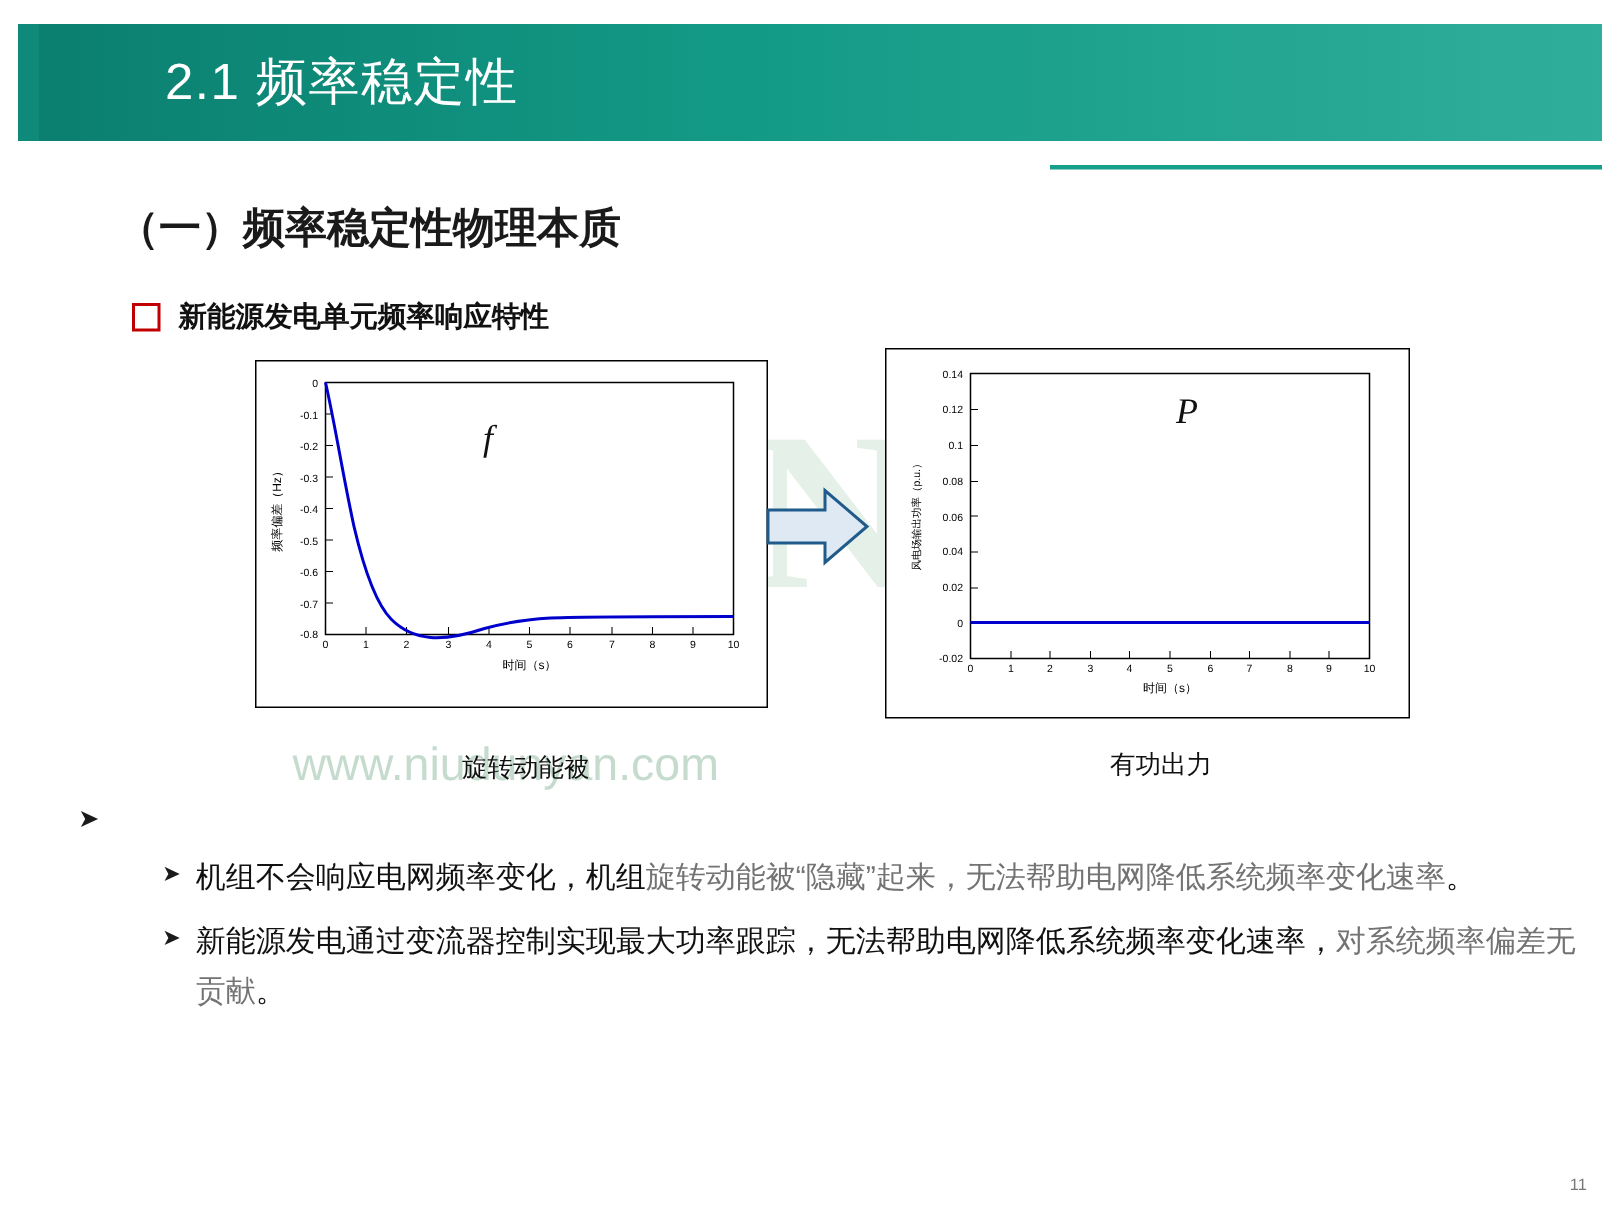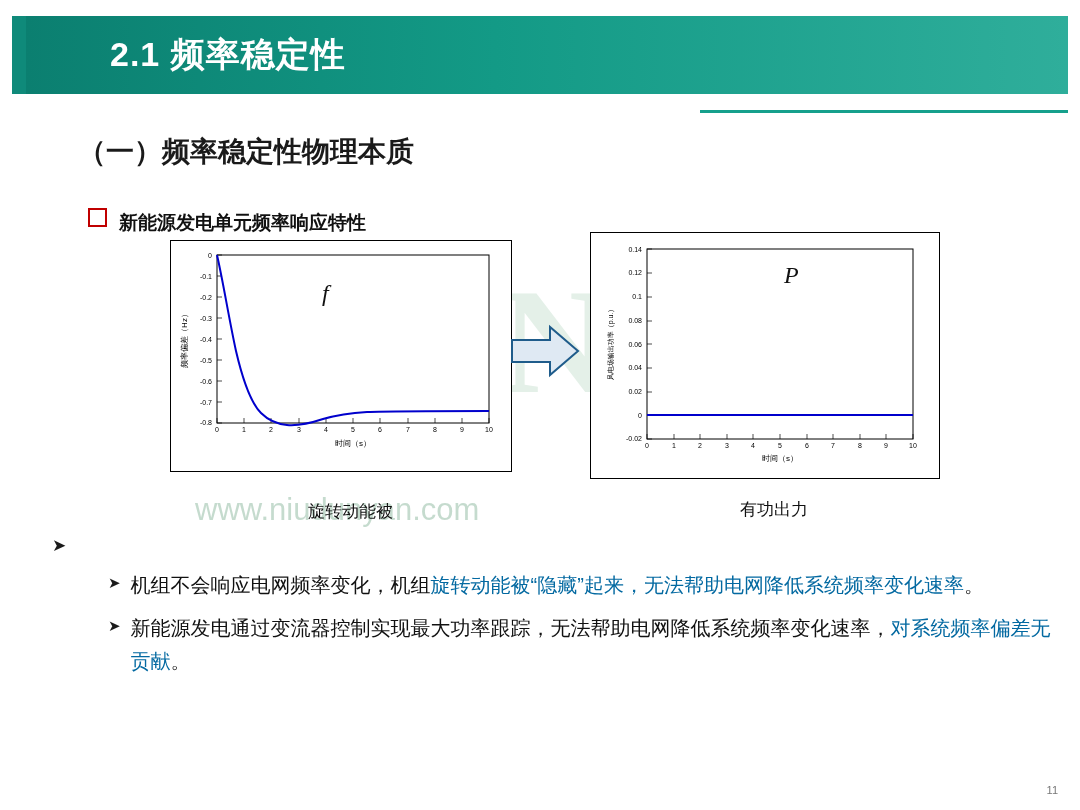--- a/index.html
+++ b/index.html
@@ -32,21 +32,21 @@
   .header-band {
     position: absolute;
     left: 26px; top: 16px;
     width: 1042px; height: 78px;
     background: linear-gradient(90deg, #0b7f70 0%, #139a86 45%, #2fae9b 100%);
   }
   .header-title {
     position: absolute;
     left: 110px; top: 32px;
     font-size: 34px;
-    font-weight: bold;
+    font-weight: normal;
     color: #ffffff;
     letter-spacing: 1px;
   }
   
   .header-underline {
     position: absolute;
     left: 700px; top: 110px;
     width: 368px; height: 3px;
     background: #16a08c;
   }
@@ -69,21 +69,20 @@
   .sq-marker {
     width: 15px; height: 15px;
     border: 2px solid #c00000;
     background: #ffffff;
     display: inline-block;
   }
   .sub-head-text {
     font-size: 19px;
     font-weight: bold;
     color: #111111;
-    margin-top: 12px;
   }
   
   .watermark {
     position: absolute;
     left: 0; top: 0;
     width: 1080px; height: 808px;
     pointer-events: none;
   }
   .wm-logo {
     position: absolute;
@@ -150,21 +149,21 @@
     display: flex;
     gap: 10px;
     font-size: 20px;
     color: #111111;
     line-height: 1.65;
     align-items: flex-start;
     margin-top: 10px;
     margin-left: 56px;
   }
   .b2 .tri { color: #1a1a1a; font-size: 15px; line-height: 1.85; }
-  .red { color: #0369a1; }
+  .red { color: #737373; }
   .page-num {
     position: absolute;
     right: 22px; bottom: 14px;
     font-size: 11px;
     color: #777777;
   }
 </style>
 </head>
 <body>
 

